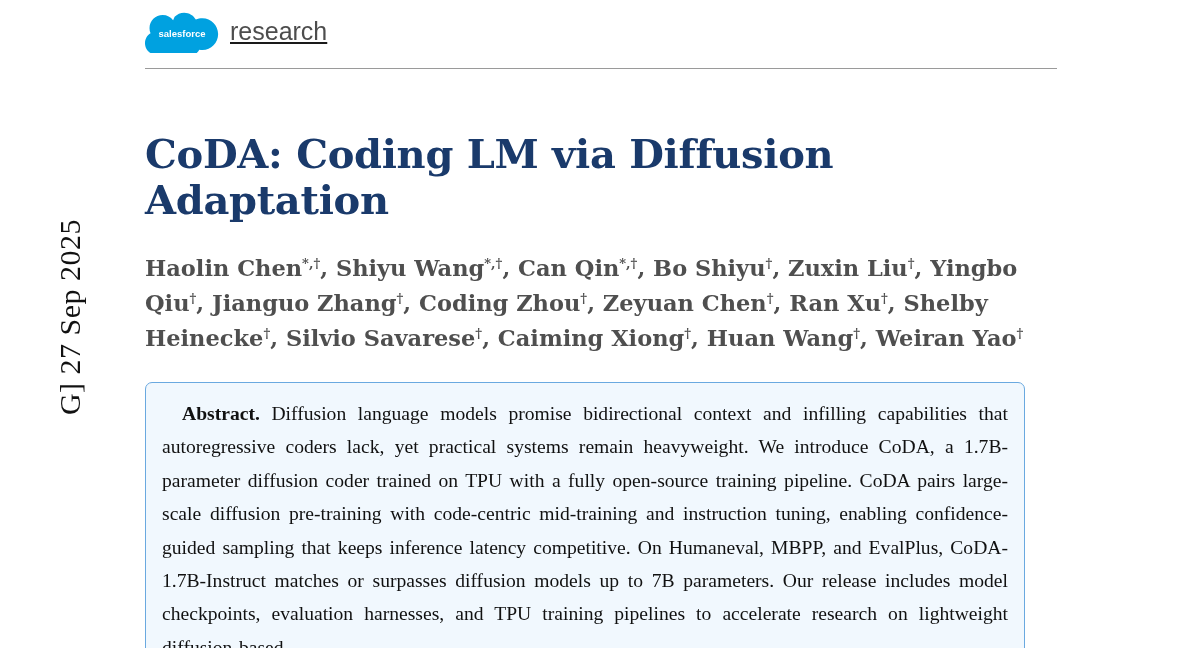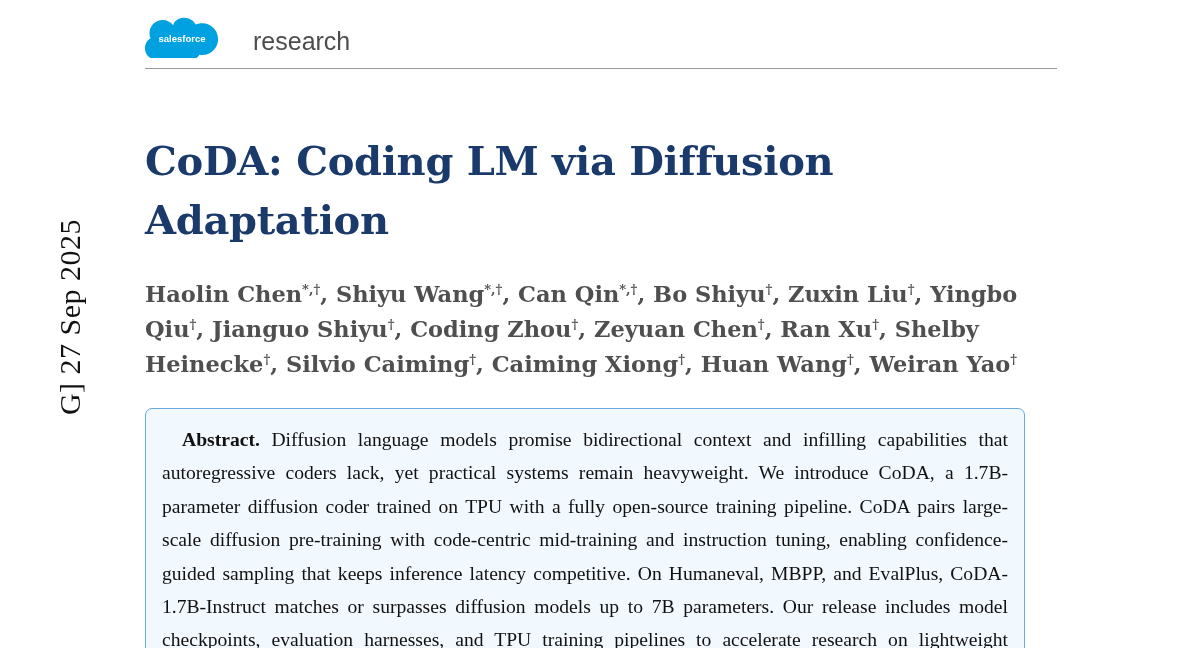--- a/index.html
+++ b/index.html
@@ -49,47 +49,47 @@
 
   .header-band {
     padding-top: 6px;
     padding-bottom: 10px;
     border-bottom: 1px solid #9a9a9a;
     width: 912px;
   }
 
   .logo-row {
     display: flex;
-    align-items: flex-end;
+    align-items: center;
     gap: 9px;
     height: 52px;
+    text-decoration: underline;
   }
   .cloud-logo {
     position: relative;
     width: 76px;
     height: 42px;
   }
   .cloud-logo svg { display: block; }
   .logo-word {
     font-family: "Liberation Sans", sans-serif;
     font-size: 25px;
     color: #4d4d4d;
     font-weight: 400;
     letter-spacing: 0px;
     padding-bottom: 2px;
-    margin-left: 23px;
   }
 
   .title {
     margin: 0;
     padding-top: 62px;
     font-family: "DejaVu Serif", serif;
     font-weight: bold;
     font-size: 40px;
-    line-height: 59px;
+    line-height: 46px;
     color: #1a3a6b;
     letter-spacing: -0.3px;
   }
 
   .authors {
     padding-top: 28px;
     font-family: "DejaVu Serif", serif;
     font-weight: bold;
     font-size: 22.5px;
     line-height: 35px;
@@ -164,26 +164,26 @@
 
   <h1 class="title">CoDA: Coding LM via Diffusion Adaptation</h1>
 
   <div class="authors">
     <span><span>Haolin Chen</span><sup>*,†</sup>,</span>
     <span><span>Shiyu Wang</span><sup>*,†</sup>,</span>
     <span><span>Can Qin</span><sup>*,†</sup>,</span>
     <span><span>Bo Shiyu</span><sup>†</sup>,</span>
     <span><span>Zuxin Liu</span><sup>†</sup>,</span>
     <span><span>Yingbo Qiu</span><sup>†</sup>,</span>
-    <span><span>Jianguo Shiyu</span><sup>†</sup>,</span>
+    <span><span>Jianguo Zhang</span><sup>†</sup>,</span>
     <span><span>Coding Zhou</span><sup>†</sup>,</span>
     <span><span>Zeyuan Chen</span><sup>†</sup>,</span>
     <span><span>Ran Xu</span><sup>†</sup>,</span>
     <span><span>Shelby Heinecke</span><sup>†</sup>,</span>
-    <span><span>Silvio Caiming</span><sup>†</sup>,</span>
+    <span><span>Silvio Savarese</span><sup>†</sup>,</span>
     <span><span>Caiming Xiong</span><sup>†</sup>,</span>
     <span><span>Huan Wang</span><sup>†</sup>,</span>
     <span><span>Weiran Yao</span><sup>†</sup></span>
   </div>
 
 
   <div class="abstract-box">
     <div class="abstract-text">
       <b>Abstract.</b>
       <span>Diffusion language models promise bidirectional context and infilling capabilities that autoregressive coders lack, yet practical systems remain heavyweight. We introduce CoDA, a 1.7B-parameter diffusion coder trained on TPU with a fully open-source training pipeline. CoDA pairs large-scale diffusion pre-training with code-centric mid-training and instruction tuning, enabling confidence-guided sampling that keeps inference latency competitive. On Humaneval, MBPP, and EvalPlus, CoDA-1.7B-Instruct matches or surpasses diffusion models up to 7B parameters. Our release includes model checkpoints, evaluation harnesses, and TPU training pipelines to accelerate research on lightweight diffusion-based</span>

